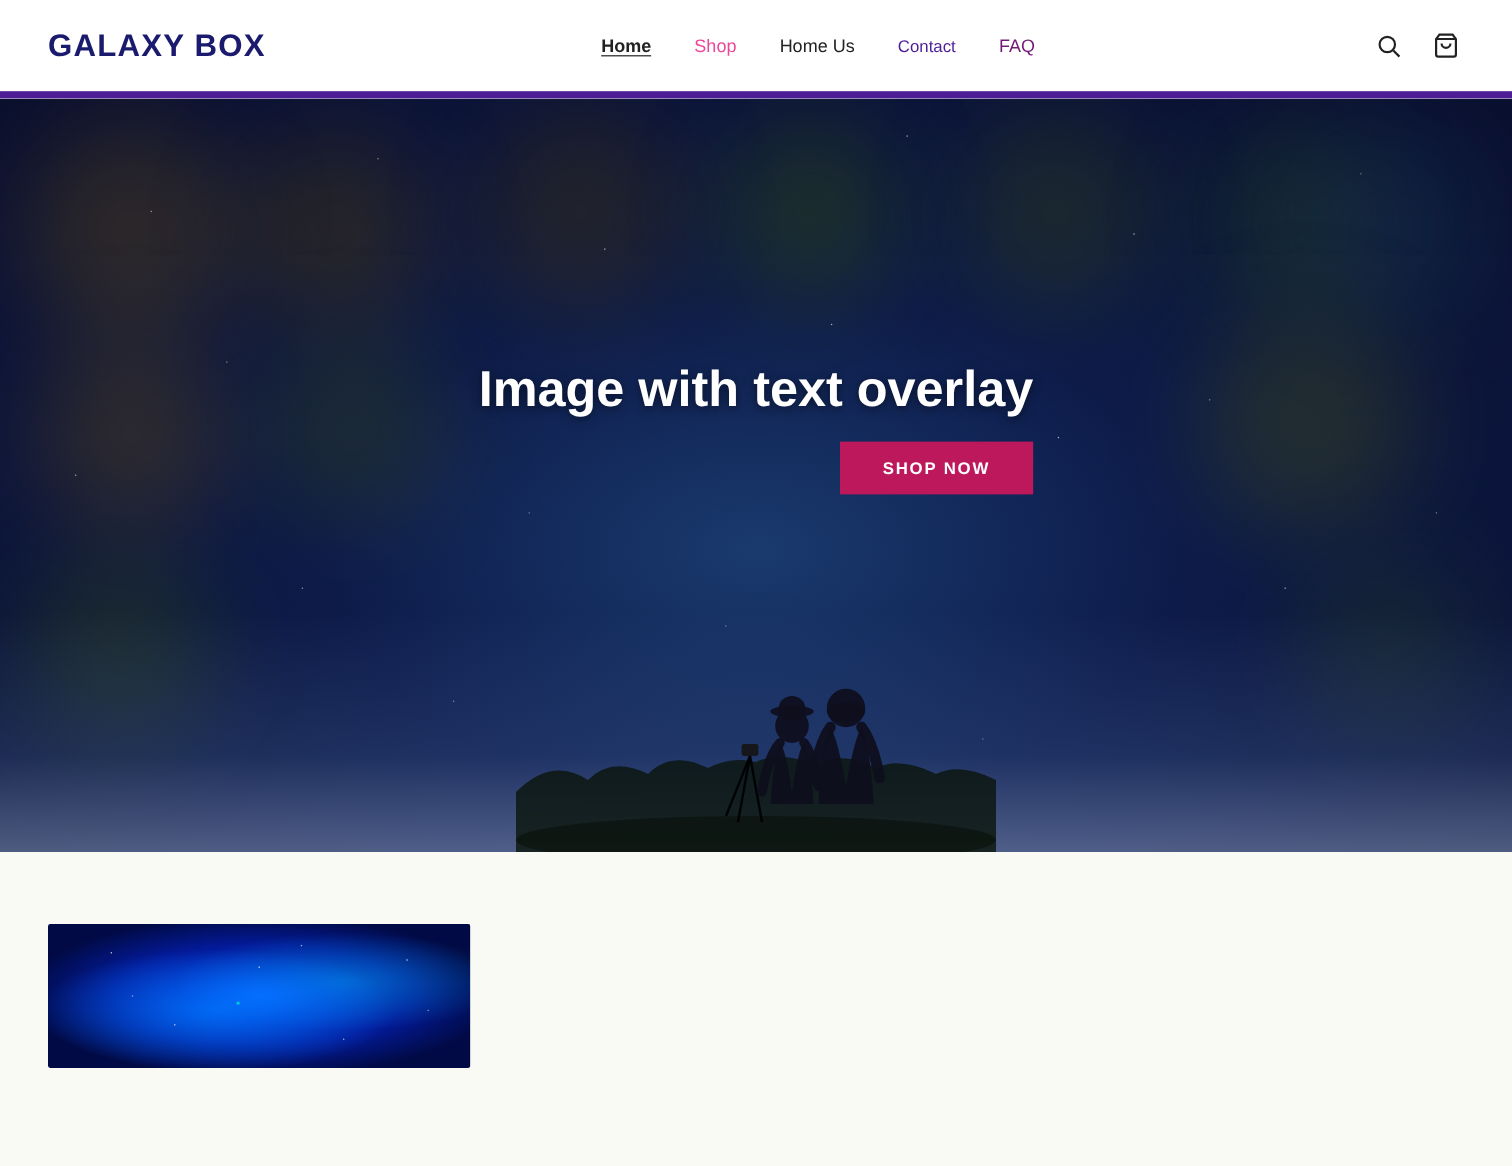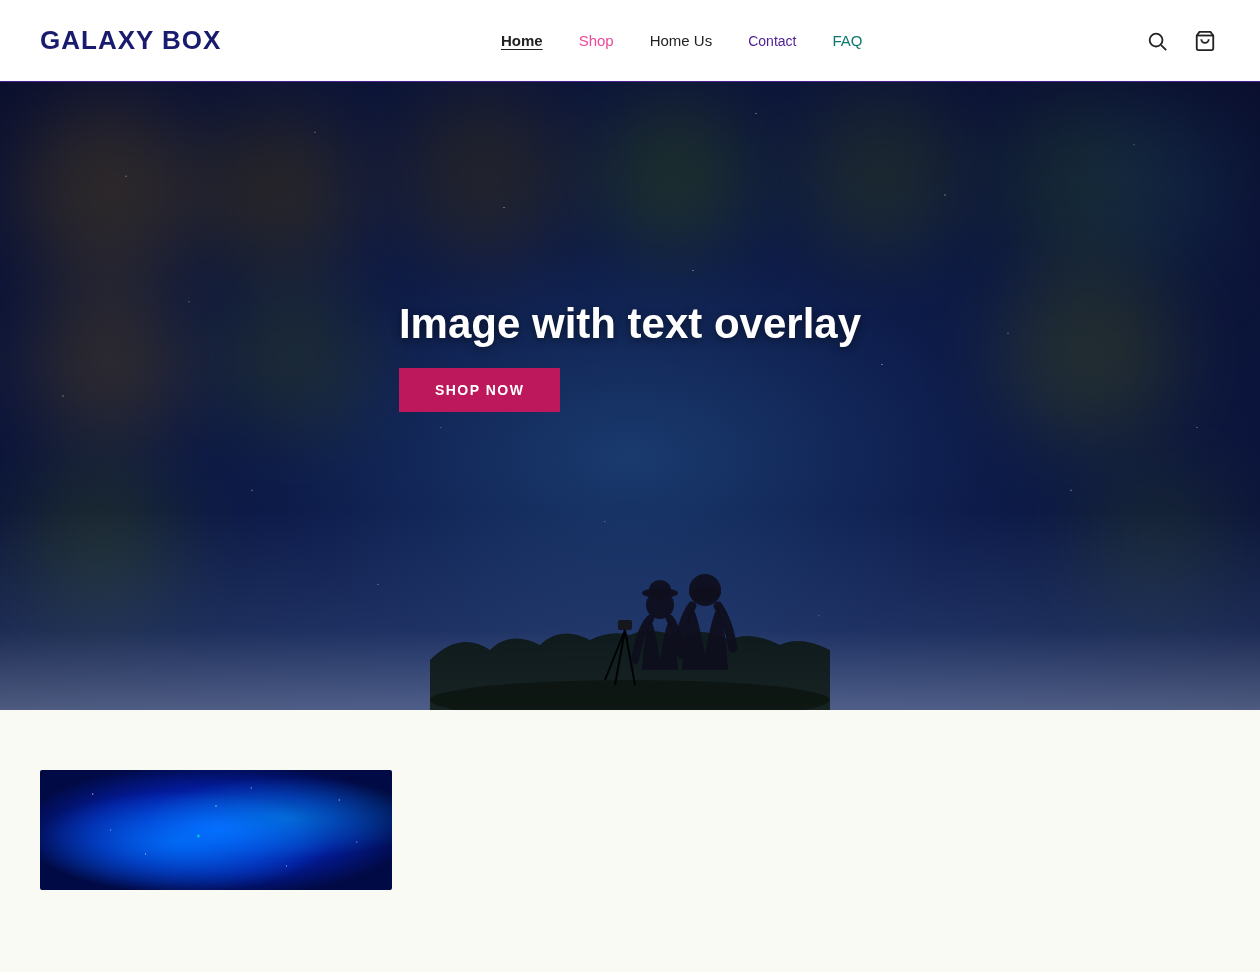--- a/index.html
+++ b/index.html
@@ -6,21 +6,21 @@
     body { font-family: -apple-system, BlinkMacSystemFont, 'Segoe UI', sans-serif; background: #fafaf5; }
 
     
     header {
       display: flex;
       align-items: center;
       justify-content: space-between;
       padding: 0 40px;
       height: 82px;
       background: #fff;
-      border-bottom: 1px solid #4c1d95;
+      border-bottom: 6px solid #4c1d95;
       position: relative;
       z-index: 10;
     }
     nav {
       display: flex;
       gap: 36px;
       align-items: center;
     }
     nav a {
       text-decoration: none;
@@ -133,21 +133,21 @@
       bottom: 0;
       left: 50%;
       transform: translateX(-50%);
       width: 400px;
       height: 280px;
     }
 
     .hero-content {
       position: relative;
       z-index: 5;
-      text-align: left;
+      text-align: right;
       color: #fff;
       max-width: 700px;
       padding: 20px;
       margin-top: -80px;
     }
     .hero-title {
       font-size: 42px;
       font-weight: 700;
       margin-bottom: 20px;
       text-shadow: 0 2px 8px rgba(0,0,0,0.5);
@@ -222,21 +222,21 @@
 <body>
 
 <header>
   <div style="font-size:26px;font-weight:900;color:#1a1a6e;letter-spacing:1px;cursor:pointer;">GALAXY BOX</div>
 
   <nav>
     <a class="active" style="text-decoration:underline;text-underline-offset:3px;color:#222;font-size:15px;font-weight:bold;">Home</a>
     <a style="text-decoration:none;color:#ec4899;font-size:15px;">Shop</a>
     <a style="text-decoration:none;color:#222;font-size:15px;">Home Us</a>
     <a style="text-decoration:none;color:#4c1d95;font-size:14px;">Contact</a>
-    <a style="text-decoration:none;color:#0f766e;font-size:15px;">FAQ</a>
+    <a style="text-decoration:none;color:#701a75;font-size:15px;">FAQ</a>
   </nav>
 
   <div class="header-icons">
     <button class="header-icon-btn">
       <svg viewBox="0 0 24 24" fill="none" stroke="currentColor" stroke-width="2">
         <circle cx="11" cy="11" r="7"></circle>
         <line x1="16.5" y1="16.5" x2="22" y2="22"></line>
       </svg>
     </button>
     <button class="header-icon-btn">

